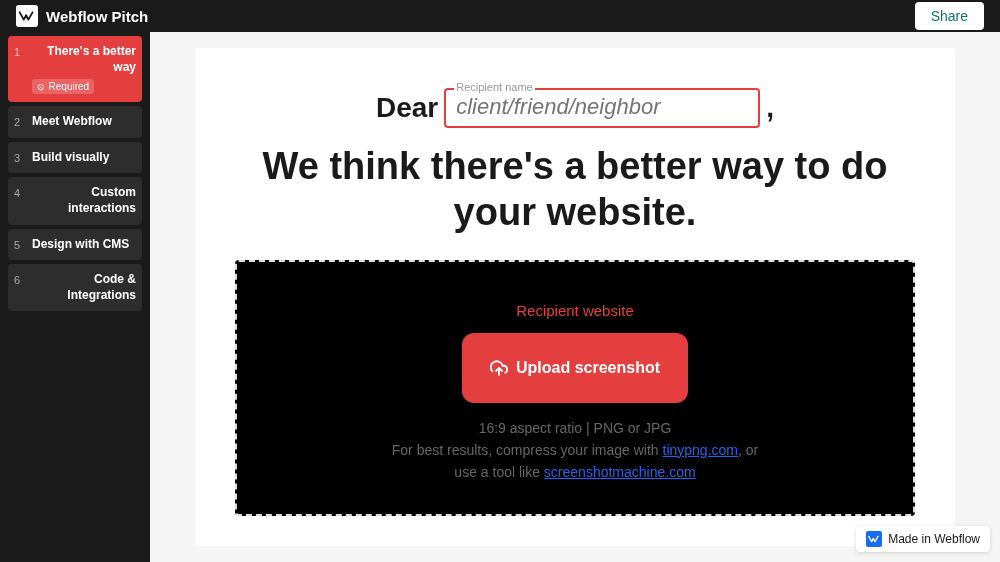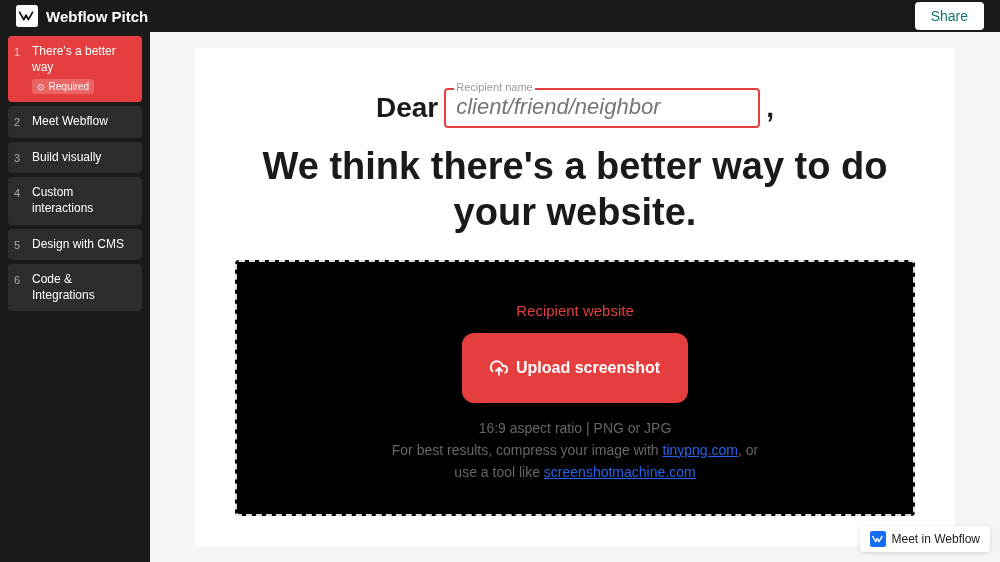--- a/index.html
+++ b/index.html
@@ -71,22 +71,23 @@
     }
     .slide-number {
       font-size: 11px;
       color: #aaa;
       min-width: 10px;
       margin-top: 2px;
     }
     .slide-item.active .slide-number { color: rgba(255,255,255,0.7); }
     .slide-content-label {
       font-size: 12px;
-      font-weight: 400;
+      font-weight: 700;
       line-height: 1.3;
+      text-align: right;
     }
     .slide-badge {
       display: flex;
       align-items: center;
       gap: 4px;
       background: rgba(255,255,255,0.2);
       border-radius: 3px;
       padding: 2px 5px;
       font-size: 10px;
       color: #fff;
@@ -313,14 +314,14 @@
       </div>
     </div>
   </div>
 </div>
 
 <div class="made-in-webflow">
   <svg width="16" height="16" viewBox="0 0 24 24" fill="none">
     <rect width="24" height="24" rx="3" fill="#146EF5"></rect>
     <path d="M4 8l4.5 8 2.5-5 2.5 5L18 8" stroke="#fff" stroke-width="2" stroke-linecap="round" stroke-linejoin="round"></path>
   </svg>
-  <span>Meet in Webflow</span>
+  <span>Made in Webflow</span>
 </div>
 
 </body></html>

